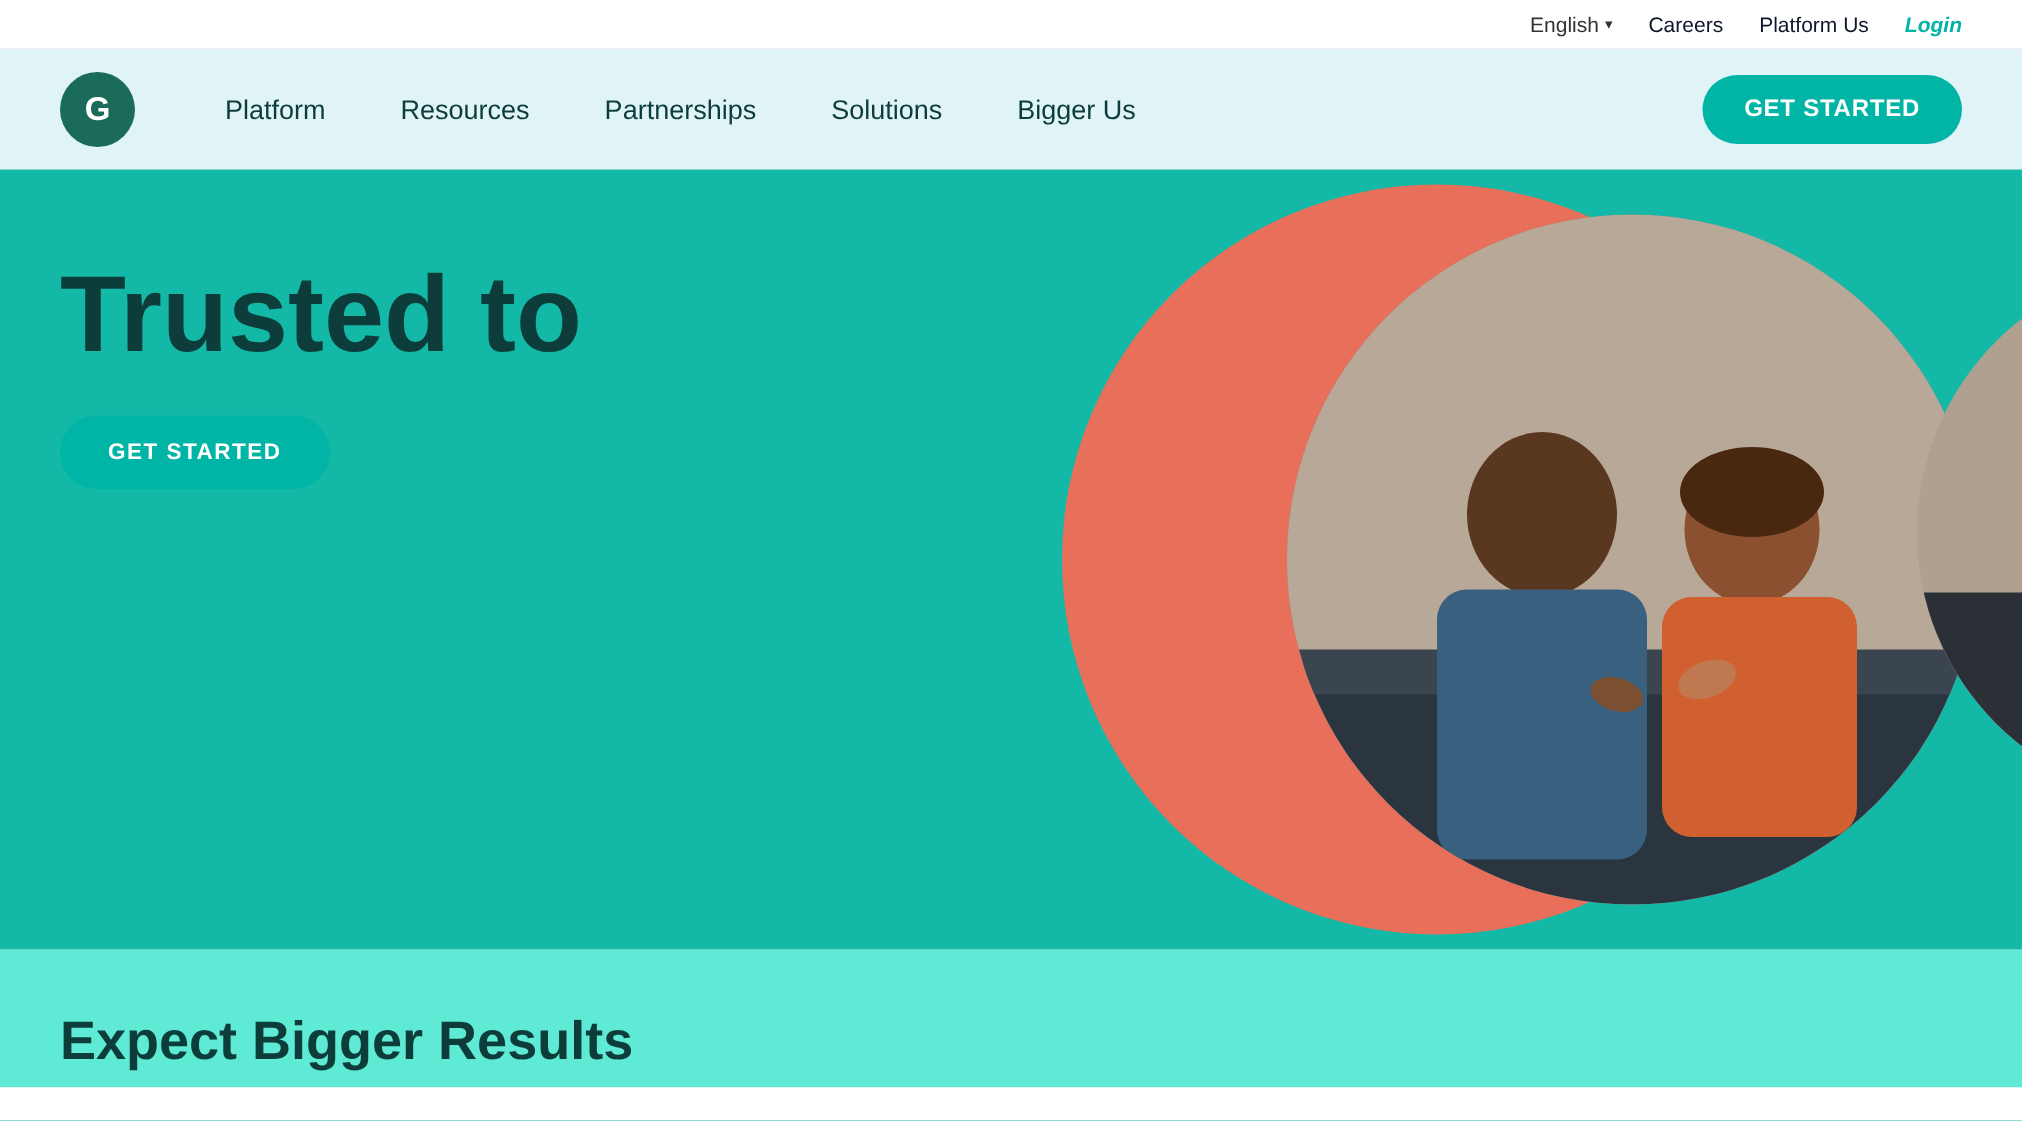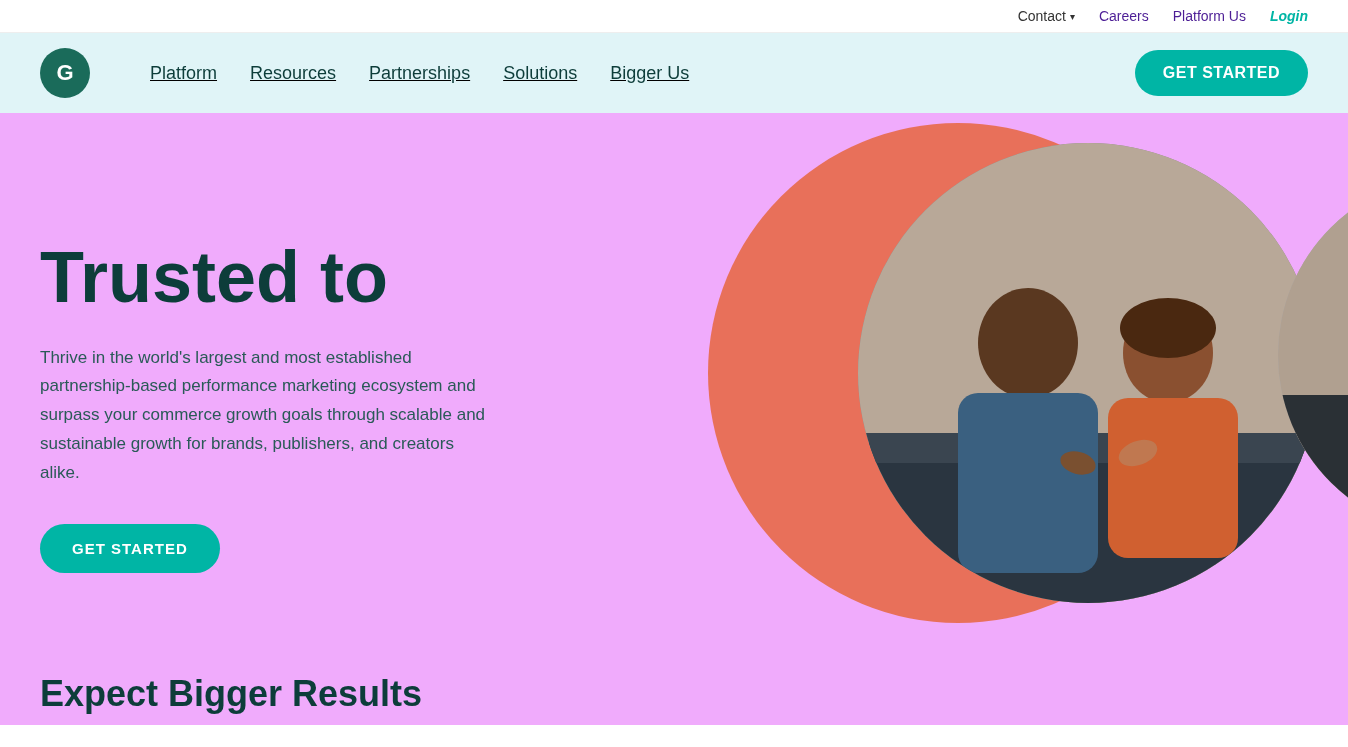--- a/index.html
+++ b/index.html
@@ -22,21 +22,21 @@
       align-items: center;
       gap: 4px;
       cursor: pointer;
       color: #333;
     }
     .top-bar-lang .chevron {
       font-size: 10px;
       color: #333;
     }
     .top-bar-link {
-      color: #4c1d95;
+      color: #0f172a;
       text-decoration: none;
       cursor: pointer;
       text-align: right;
     }
     .top-bar-login {
       color: #00b5a5;
       font-weight: bold;
       text-decoration: none;
       cursor: pointer;
       font-style: italic;
@@ -59,23 +59,22 @@
       align-items: center;
       justify-content: center;
       color: white;
       font-size: 22px;
       font-weight: bold;
       flex-shrink: 0;
       margin-right: 60px;
     }
     .nav-links {
       display: flex;
-      gap: 33px;
+      gap: 50px;
       flex: 1;
-      text-decoration: underline;
     }
     .nav-link {
       color: #0d3d3a;
       text-decoration: none;
       font-size: 18px;
       font-weight: 500;
       cursor: pointer;
     }
     .get-started-btn {
       background: #00b5a5;
@@ -85,26 +84,26 @@
       padding: 14px 28px;
       font-size: 16px;
       font-weight: bold;
       cursor: pointer;
       letter-spacing: 0.5px;
       white-space: nowrap;
     }
 
     
     .hero {
-      background: #f0abfc;
+      background: #14b8a6;
       min-height: 520px;
       position: relative;
       overflow: hidden;
       display: flex;
-      align-items: flex-end;
+      align-items: flex-start;
       padding: 60px 40px 60px 40px;
     }
     .hero-text {
       max-width: 560px;
       z-index: 2;
     }
     .hero-title {
       font-size: 72px;
       font-weight: 900;
       color: #0d3d3a;
@@ -174,35 +173,35 @@
       border-radius: 50%;
       overflow: hidden;
       left: 570px;
       top: 50%;
       transform: translateY(-55%);
       background: #aaa;
     }
 
     
     .bottom-teaser {
-      background: #f0abfc;
+      background: #5eead4;
       padding: 40px 40px 10px;
     }
     .bottom-teaser-title {
       font-size: 36px;
       font-weight: 900;
       color: #0d3d3a;
     }
   </style>
 </head>
 <body>
 
 <div class="top-bar">
   <div class="top-bar-lang">
-    <span>Contact</span>
+    <span>English</span>
     <span class="chevron">▾</span>
   </div>
   <a class="top-bar-link">Careers</a>
   <a class="top-bar-link">Platform Us</a>
   <a class="top-bar-login">Login</a>
 </div>
 
 <nav class="main-nav">
   <div class="logo">
     <span>G</span>
@@ -215,21 +214,20 @@
     <a class="nav-link">Bigger Us</a>
   </div>
   <button class="get-started-btn">GET STARTED</button>
 </nav>
 
 <section class="hero">
   <div class="hero-text">
     <h1 class="hero-title">
       <span>Trusted to</span><br>
     </h1>
-    <p class="hero-description">Thrive in the world's largest and most established partnership-based performance marketing ecosystem and surpass your commerce growth goals through scalable and sustainable growth for brands, publishers, and creators alike.</p>
     <button class="hero-cta">GET STARTED</button>
   </div>
 
   <div class="hero-visuals">
 
     <div class="salmon-circle"></div>
 
     <div class="photo-circle-1">
       
       <svg width="460" height="460" viewBox="0 0 460 460">

